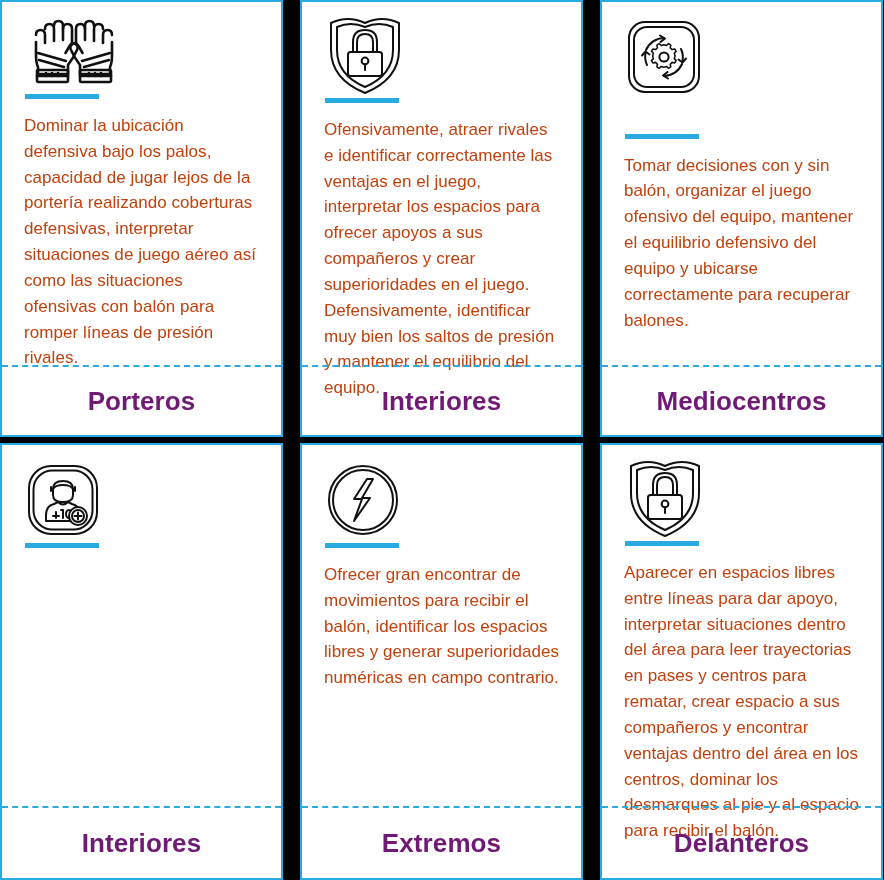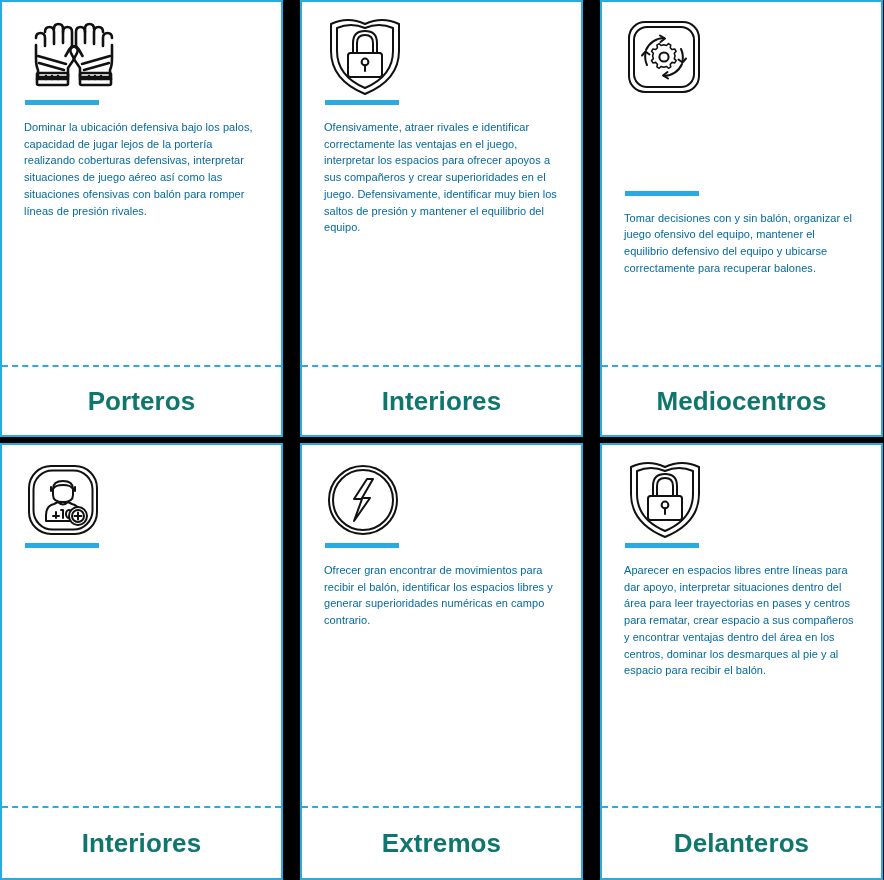--- a/index.html
+++ b/index.html
@@ -45,44 +45,44 @@
     box-sizing:border-box;
   }
   .icon-wrap svg{display:block;}
   .accent-bar{
     width:74px;height:5px;
     background:#29ABE2;
     margin:2px 0 14px 1px;
     flex:0 0 auto;
   }
   .desc{
-    font-size:11px;
+    font-size:17px;
     line-height:1.52;
-    color:#0369a1;
+    color:#c2410c;
     letter-spacing:0.05px;
     margin:0;
     flex:0 0 auto;
   }
   .divider{
     height:0;
     border-top:2px dashed #29ABE2;
     margin:0;
     flex:0 0 auto;
   }
   .card-footer{
     flex:0 0 auto;
     height:68px;
     display:flex;
     align-items:center;
     justify-content:center;
   }
   .title{
     font-size:26px;
     font-weight:bold;
-    color:#0f766e;
+    color:#701a75;
     letter-spacing:0.1px;
   }
   
   .r1 .card-body{padding-bottom:0;}
   .r1 .divider{margin-top:auto;position:relative;top:0;}
   .r2 .divider{margin-top:auto;}
   .r1 .card-footer{height:68px;}
   .r2 .card-footer{height:70px;}
 </style>
 </head>

